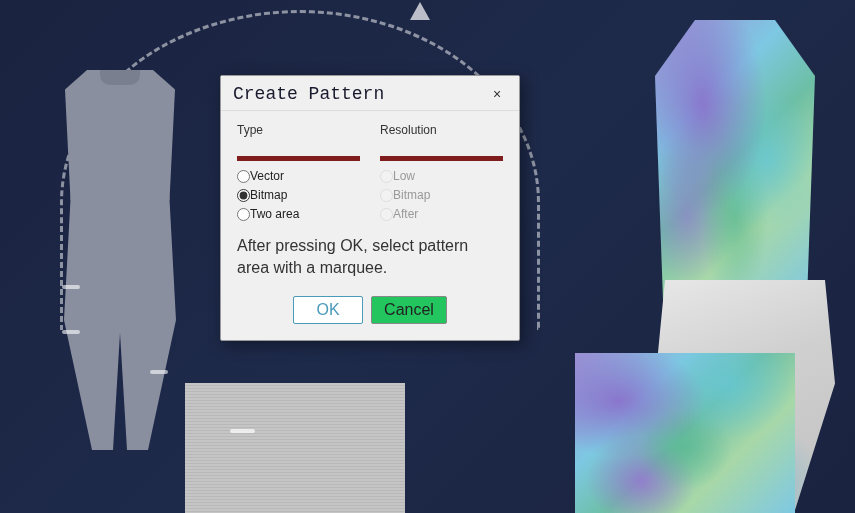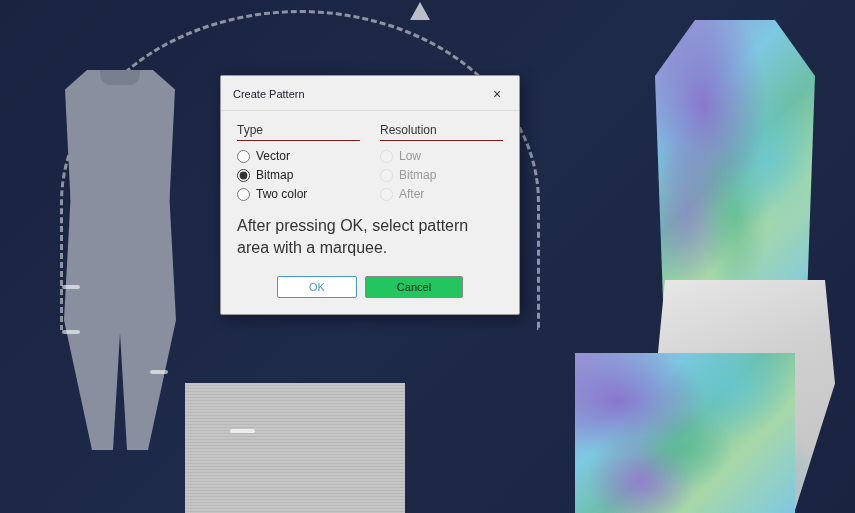--- a/index.html
+++ b/index.html
@@ -202,23 +202,24 @@
     .dialog-titlebar {
       display: flex;
       align-items: center;
       justify-content: space-between;
       background: #f0f0f0;
       padding: 8px 12px 6px 12px;
       border-bottom: 1px solid #ddd;
     }
 
     .dialog-title {
-      font-size: 11px;
+      font-size: 18px;
       font-weight: 400;
       color: #1a1a2e;
+      font-family: Liberation Mono, monospace;
     }
 
     .dialog-close {
       width: 20px;
       height: 20px;
       display: flex;
       align-items: center;
       justify-content: center;
       cursor: pointer;
       font-size: 14px;
@@ -239,34 +240,34 @@
     }
 
     .dialog-section {
       flex: 1;
     }
 
     .section-label {
       font-size: 12px;
       color: #333;
       margin-bottom: 8px;
-      border-bottom: 1px solid #7f1d1d;
-      padding-bottom: 3px;
+      border-bottom: 5px solid #7f1d1d;
+      padding-bottom: 19px;
     }
 
     .radio-group {
       display: flex;
       flex-direction: column;
       gap: 5px;
     }
 
     .radio-item {
       display: flex;
       align-items: center;
-      gap: 6px;
+      gap: 0;
       cursor: pointer;
       font-size: 12px;
       color: #222;
     }
 
     .radio-item input[type="radio"] {
       width: 13px;
       height: 13px;
       cursor: pointer;
       accent-color: #333;
@@ -287,22 +288,22 @@
       line-height: 1.4;
     }
 
     .dialog-buttons {
       display: flex;
       gap: 8px;
       justify-content: center;
     }
 
     .btn {
-      padding: 4px 31px;
-      font-size: 11px;
+      padding: 4px 12px;
+      font-size: 16px;
       cursor: pointer;
       border-radius: 2px;
       border: 1px solid #888;
       background: #f0f0f0;
       color: #222;
       min-width: 70px;
     }
 
     .btn-ok {
       border-color: #4a9aba;
@@ -395,21 +396,21 @@
             <label class="radio-item">
               <input type="radio" name="type" style="">
               <span>Vector</span>
             </label>
             <label class="radio-item">
               <input type="radio" name="type" checked="" style="">
               <span>Bitmap</span>
             </label>
             <label class="radio-item">
               <input type="radio" name="type" style="">
-              <span>Two color</span>
+              <span>Two area</span>
             </label>
           </div>
         </div>
 
         <div class="dialog-section">
           <div class="section-label">Resolution</div>
           <div class="radio-group">
             <label class="radio-item disabled">
               <input type="radio" name="resolution" disabled="" style="">
               <span>Low</span>

